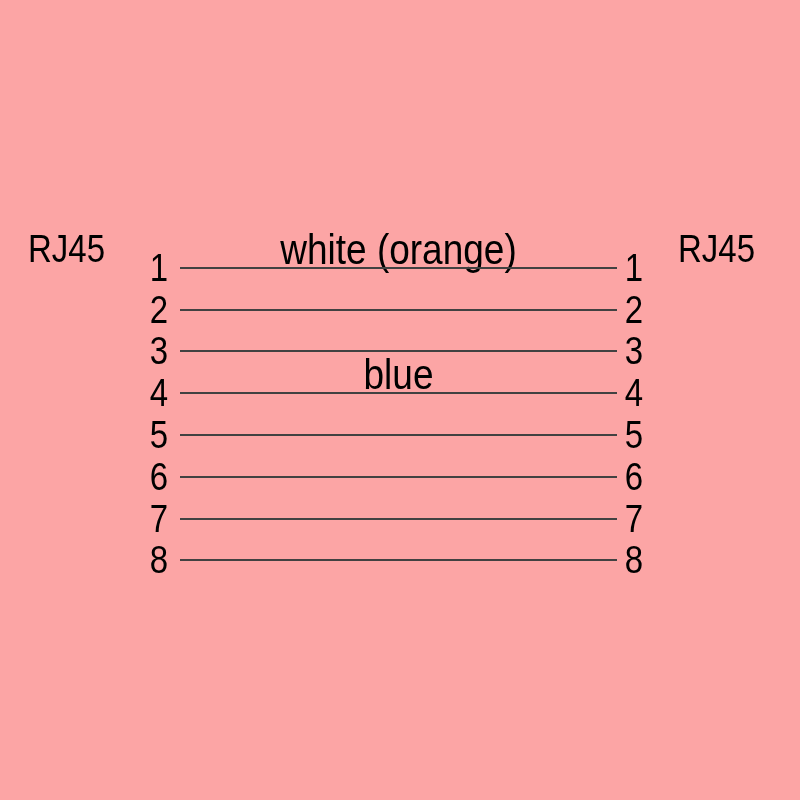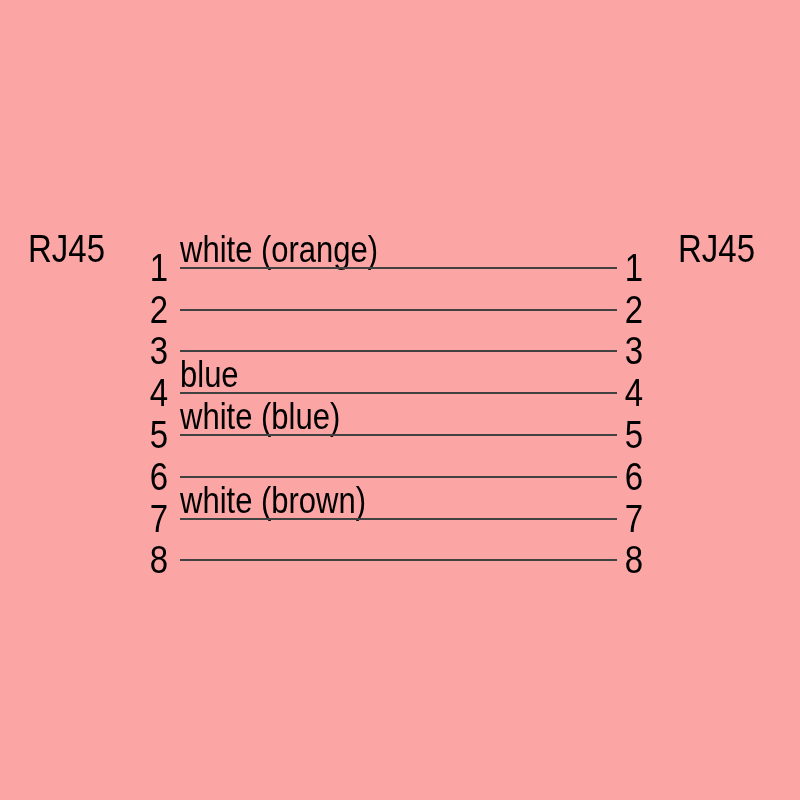--- a/index.html
+++ b/index.html
@@ -47,22 +47,22 @@
     width: 437px;
     height: 2px;
     bottom: 0;
     background: #414141;
   }
   .wire-label {
     position: absolute;
     left: 180px;
     width: 437px;
     bottom: 0;
-    text-align: left;
-    font-size: 31px;
+    text-align: center;
+    font-size: 37px;
     line-height: 33px;
     white-space: nowrap;
   }
   .wire-label .txt { transform-origin: bottom center; }
   .pin {
     position: absolute;
     width: 40px;
     bottom: -17px;
     text-align: center;
     font-size: 33px;
@@ -108,34 +108,32 @@
 
     <div class="wire">
       <div class="pin pin-left"><span class="txt">4</span></div>
       <div class="wire-label"><span class="txt">blue</span></div>
       <div class="wire-line"></div>
       <div class="pin pin-right"><span class="txt">4</span></div>
     </div>
 
     <div class="wire">
       <div class="pin pin-left"><span class="txt">5</span></div>
-      <div class="wire-label"><span class="txt">white (blue)</span></div>
       <div class="wire-line"></div>
       <div class="pin pin-right"><span class="txt">5</span></div>
     </div>
 
     <div class="wire">
       <div class="pin pin-left"><span class="txt">6</span></div>
       <div class="wire-line"></div>
       <div class="pin pin-right"><span class="txt">6</span></div>
     </div>
 
     <div class="wire">
       <div class="pin pin-left"><span class="txt">7</span></div>
-      <div class="wire-label"><span class="txt">white (brown)</span></div>
       <div class="wire-line"></div>
       <div class="pin pin-right"><span class="txt">7</span></div>
     </div>
 
     <div class="wire">
       <div class="pin pin-left"><span class="txt">8</span></div>
       <div class="wire-line"></div>
       <div class="pin pin-right"><span class="txt">8</span></div>
     </div>
 

